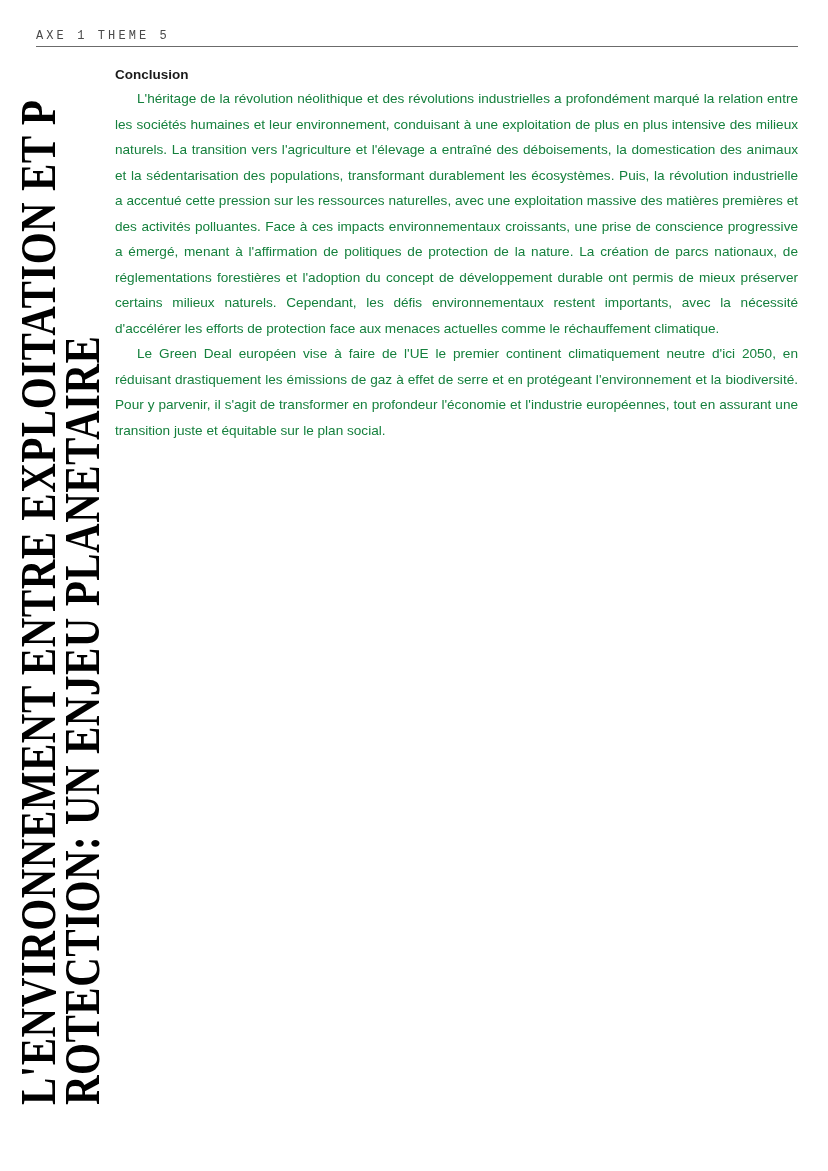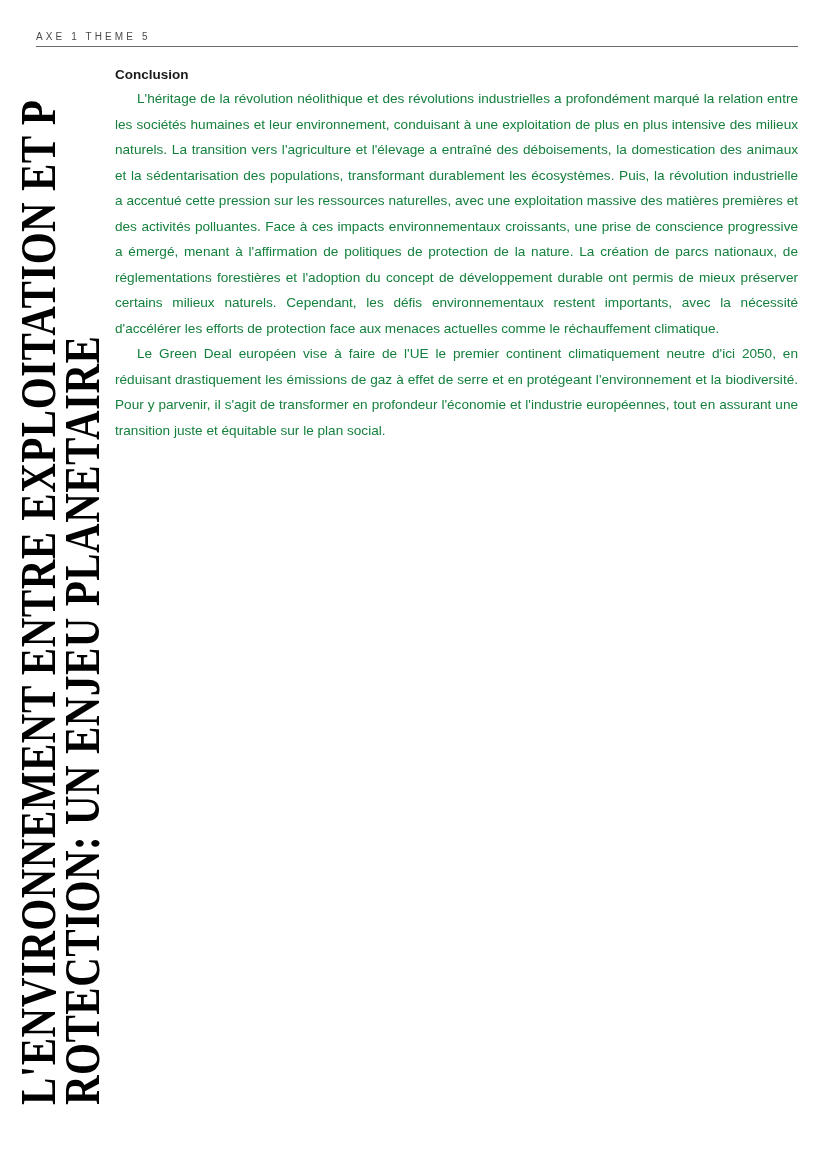--- a/index.html
+++ b/index.html
@@ -20,22 +20,22 @@
   
   .header {
     position: absolute;
     left: 36px;
     top: 28px;
     width: 762px;
     height: 24px;
   }
 
   .header-label {
-    font-family: Liberation Sans, sans-serif;
-    font-size: 10px;
+    font-family: Liberation Mono, monospace;
+    font-size: 12px;
     letter-spacing: 3.1px;
     color: #4a4a4a;
     line-height: 17px;
     white-space: nowrap;
   }
 
   .header-rule {
     position: absolute;
     left: 0;
     top: 18px;

